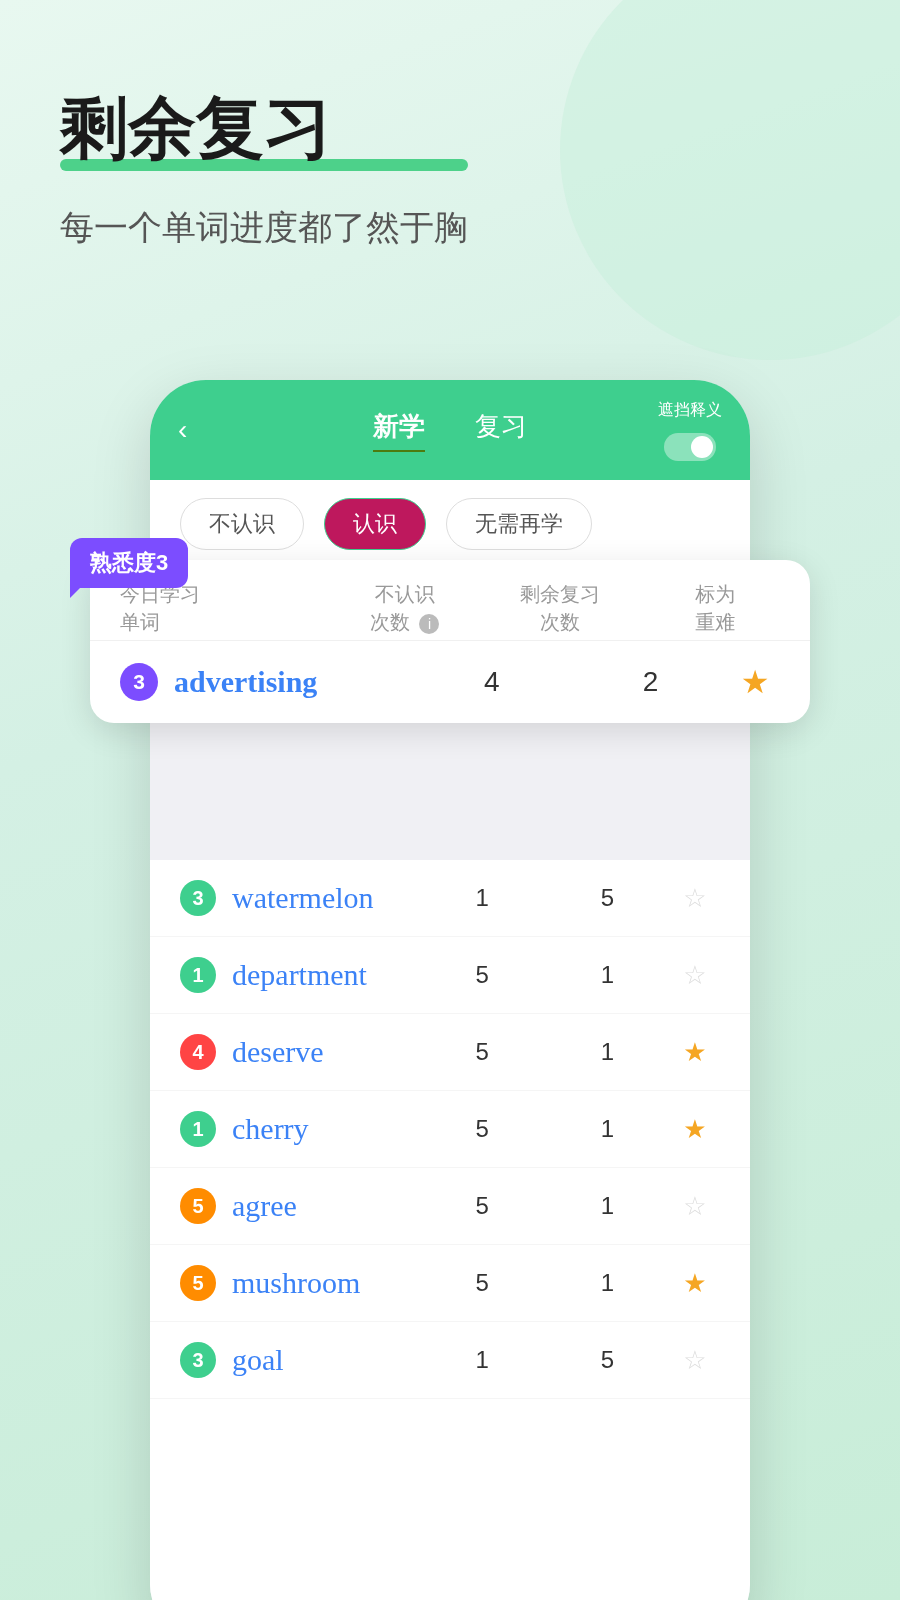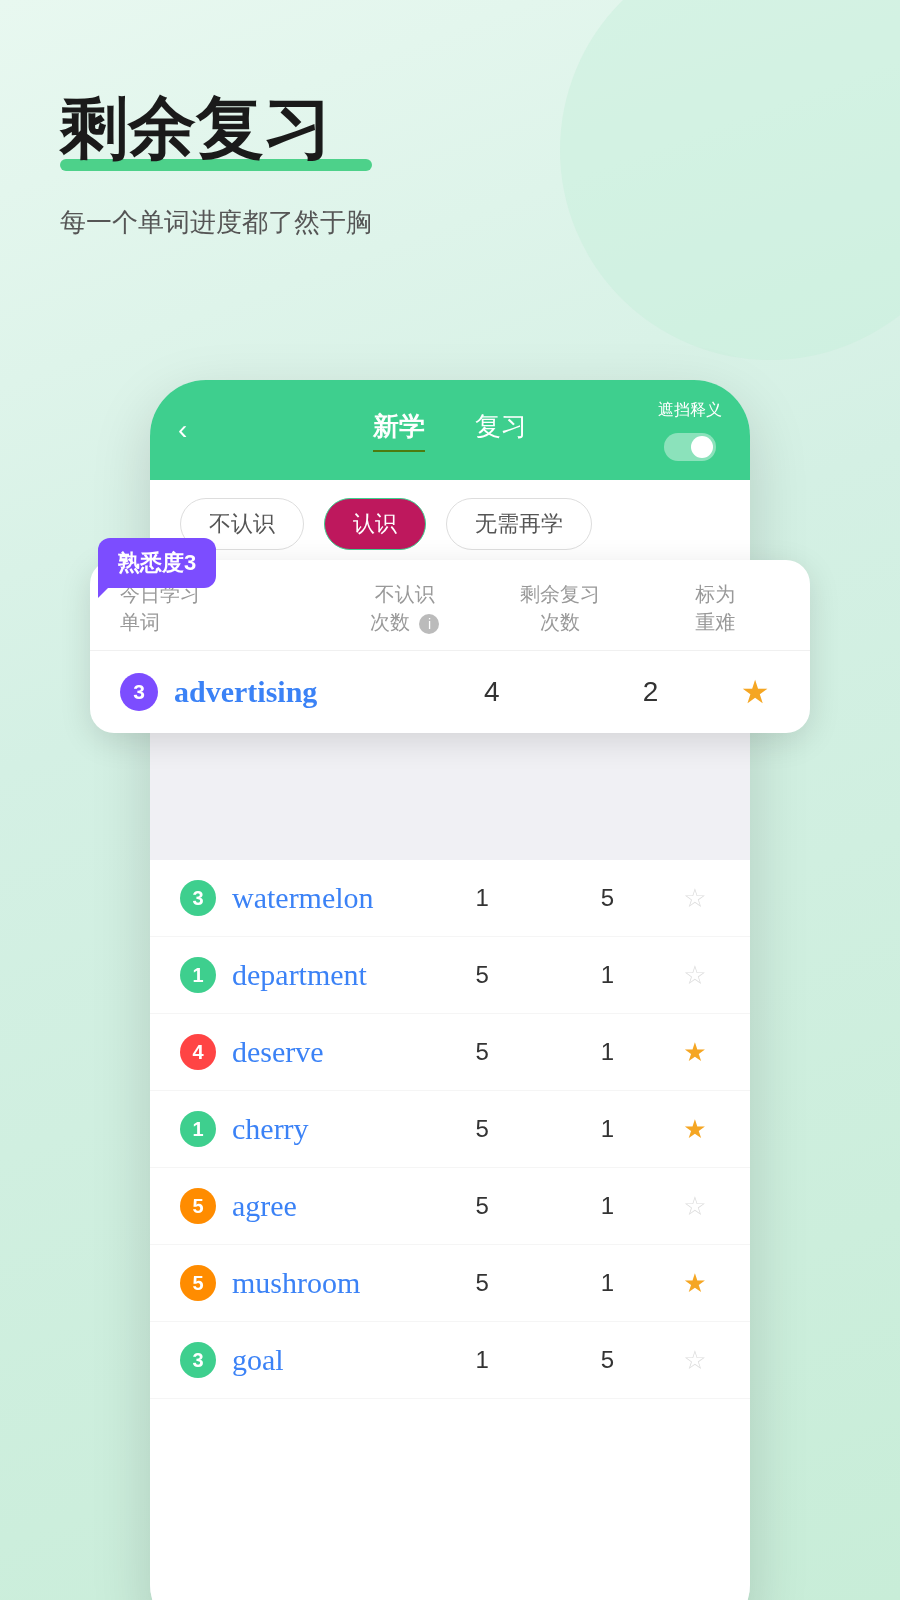--- a/index.html
+++ b/index.html
@@ -44,21 +44,21 @@
       left: 0;
       width: 100%;
       height: 12px;
       background: #4dd18a;
       border-radius: 6px;
       z-index: -1;
     }
 
     .subtitle {
       margin-top: 40px;
-      font-size: 26px;
+      font-size: 34px;
       color: #555;
       font-weight: 400;
     }
 
     
     .phone-mockup {
       position: absolute;
       top: 380px;
       left: 50%;
       transform: translateX(-50%);
@@ -171,21 +171,21 @@
       width: 720px;
       background: white;
       border-radius: 24px;
       box-shadow: 0 8px 32px rgba(0,0,0,0.12);
       z-index: 10;
       overflow: visible;
     }
 
     .stats-header {
       display: flex;
-      padding: 20px 30px 14px;
+      padding: 20px 30px 4px;
       border-bottom: 1px solid #f0f0f0;
       gap: 26px;
     }
 
     .stats-col {
       flex: 1;
       display: flex;
       flex-direction: column;
       align-items: center;
       font-size: 20px;
@@ -216,21 +216,20 @@
       position: absolute;
       top: -22px;
       left: -20px;
       background: #7c4dff;
       color: white;
       font-size: 22px;
       padding: 10px 20px;
       border-radius: 12px 12px 12px 0;
       font-weight: 600;
       white-space: nowrap;
-      margin-left: 28px;
     }
 
     .familiarity-badge::after {
       content: '';
       position: absolute;
       bottom: -10px;
       left: 0;
       border-left: 10px solid #7c4dff;
       border-bottom: 10px solid transparent;
     }

